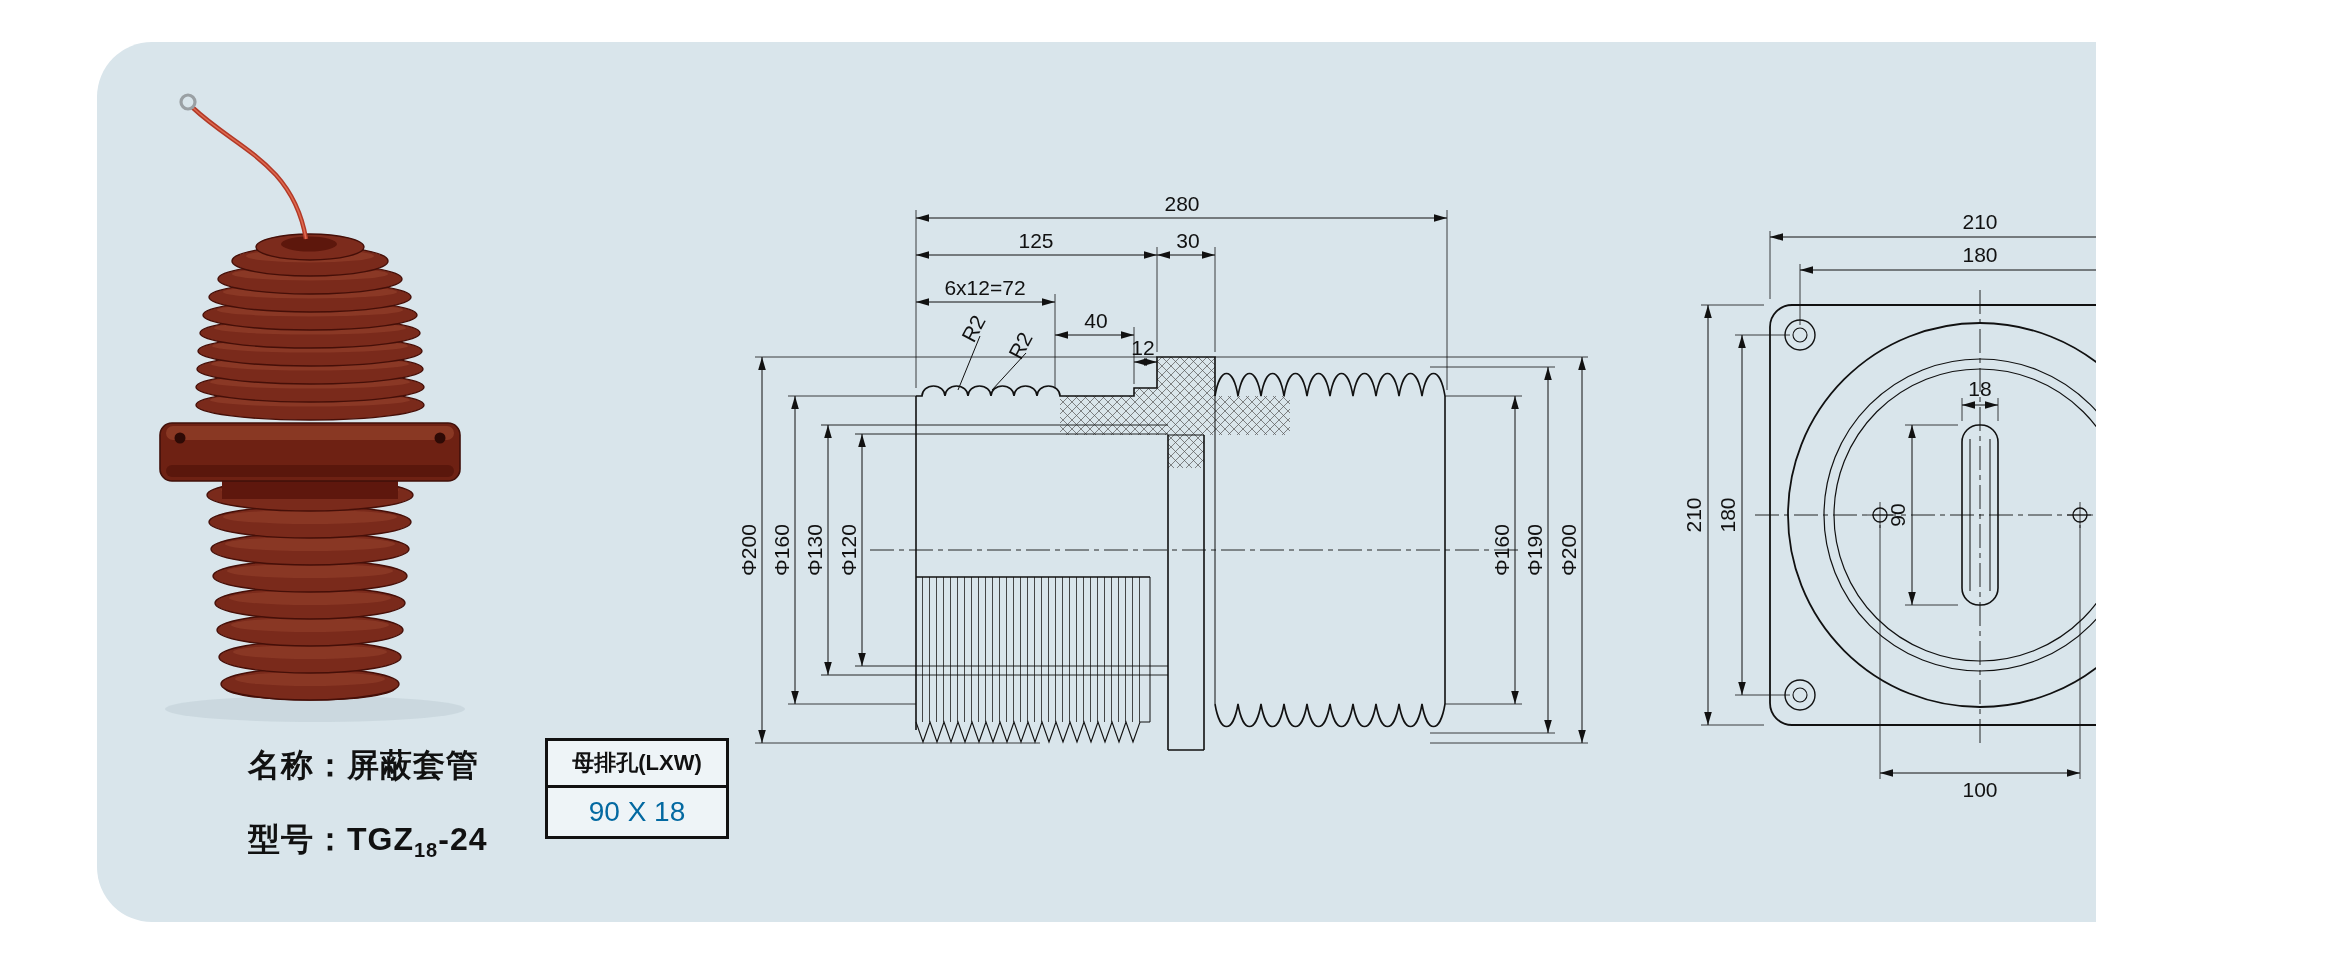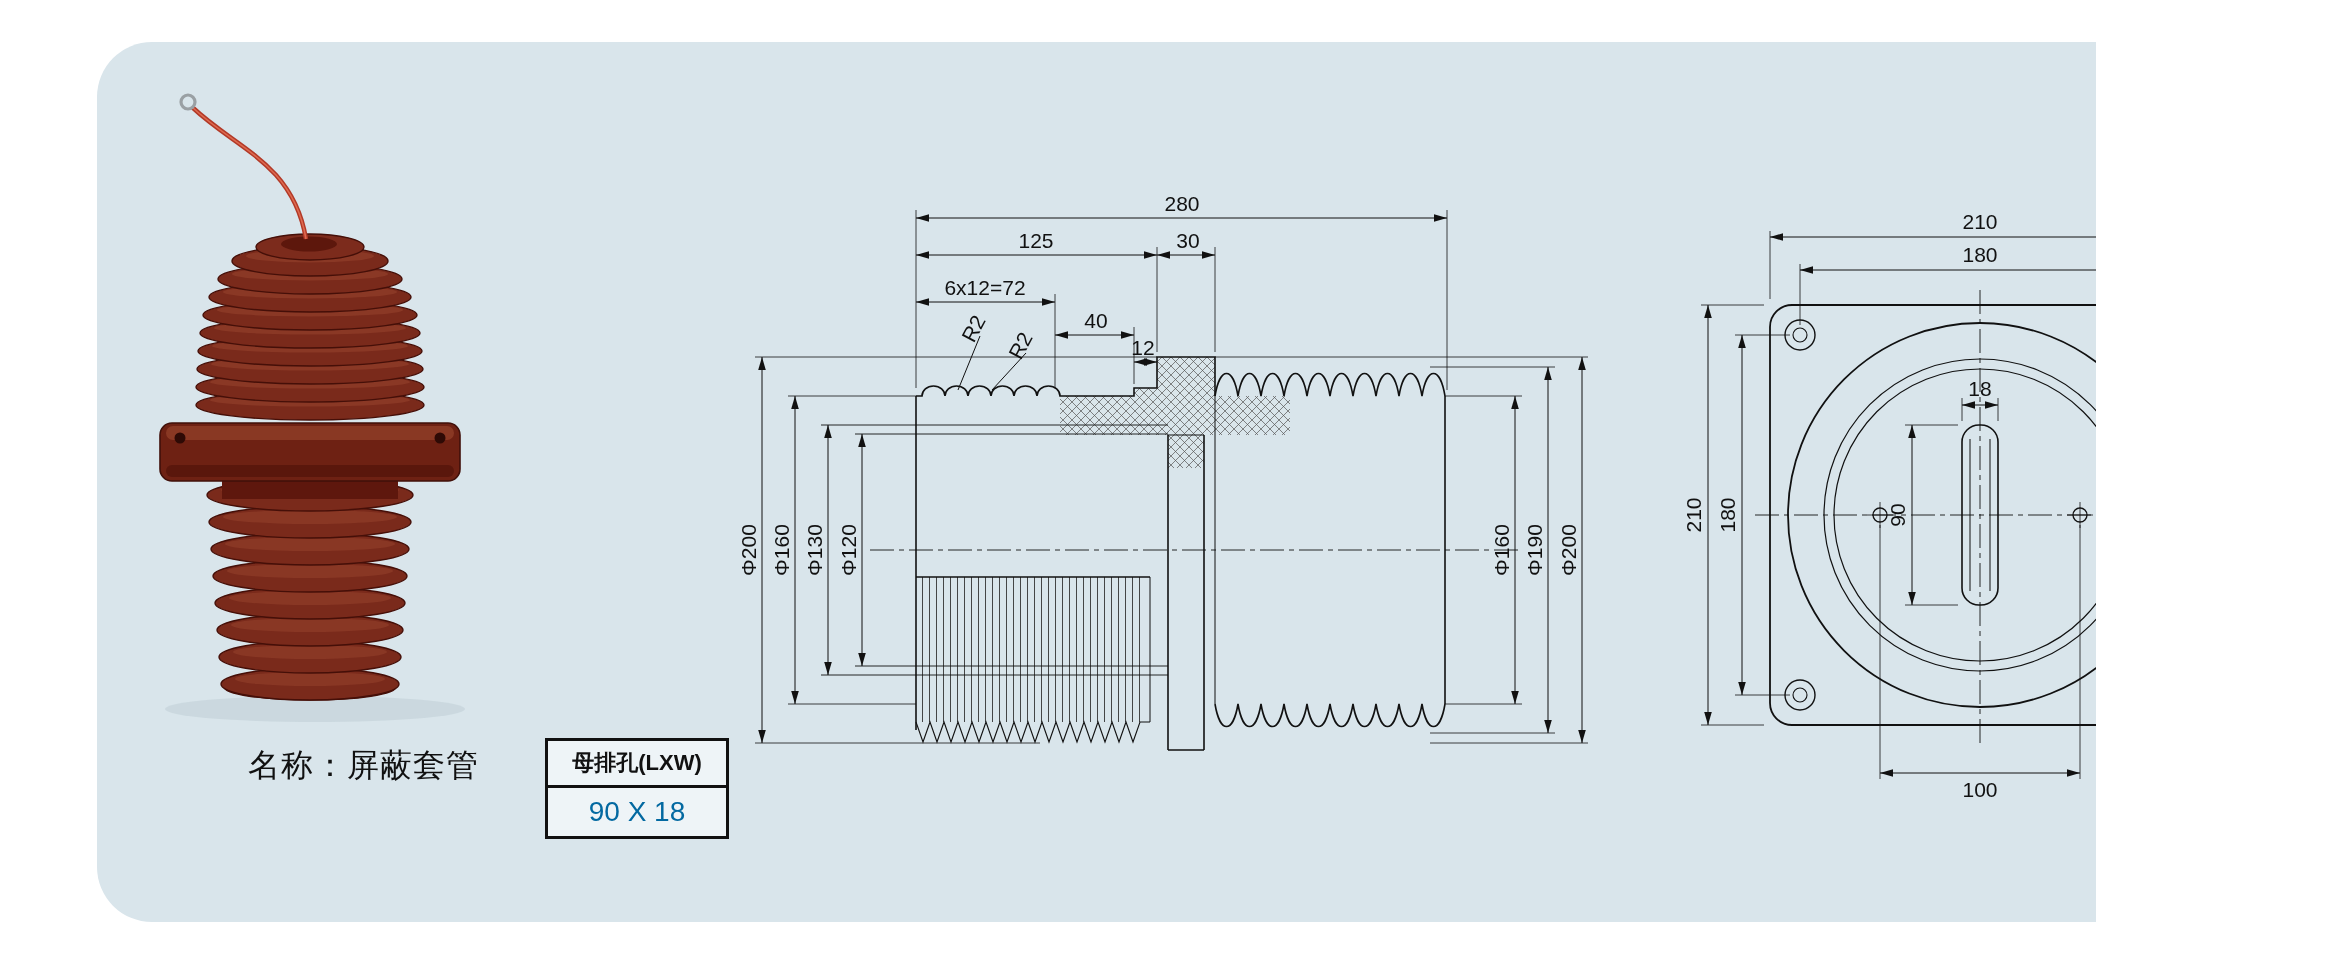--- a/index.html
+++ b/index.html
@@ -1,21 +1,21 @@
 <!DOCTYPE html>
 <html><head>
 <meta charset="utf-8">
 <style>
   html,body{margin:0;padding:0;background:#ffffff;}
   .page{position:relative;width:2096px;height:963px;background:#ffffff;overflow:hidden;
         font-family:"Liberation Sans",sans-serif;}
   .panel{position:absolute;left:97px;top:42px;width:2138px;height:880px;border-radius:55px;
          background:#d9e5eb;}
   svg{position:absolute;overflow:visible;}
-  .caption-name,.caption-model{position:absolute;font-weight:400;font-size:32px;color:#111;
+  .caption-name,.caption-model{position:absolute;font-weight:700;font-size:32px;color:#111;
          letter-spacing:1px;font-family:"Liberation Sans",sans-serif;}
   .caption-model .sub{font-size:20px;vertical-align:-7px;}
   .spec-table{position:absolute;width:178px;border:3px solid #111;background:#eef4f7;}
   .spec-header{height:44px;line-height:44px;text-align:center;font-weight:700;font-size:22px;
          color:#111;border-bottom:3px solid #111;}
   .spec-value{height:48px;line-height:48px;text-align:center;font-weight:400;font-size:28px;color:#0369a1;}
   text{font-family:"Liberation Sans",sans-serif;}
 </style>
 </head>
 <body>
@@ -260,18 +260,21 @@
       <text x="65" y="320" transform="rotate(-90 65 320)">180</text>
       <text x="310" y="602">100</text>
       <text x="310" y="201">18</text>
       <text x="235" y="320" transform="rotate(-90 235 320)">90</text>
     </g>
   </svg>
 
   <div class="caption-name" style="left:248px;top:744px;">
     <span>名称：屏蔽套管</span>
   </div>
+  <div class="caption-model" style="left:248px;top:818px;">
+    <span>型号：</span><span>TGZ</span><span class="sub">18</span><span>-24</span>
+  </div>
 
   <div class="spec-table" style="left:545px;top:738px;">
     <div class="spec-header">母排孔(LXW)</div>
     <div class="spec-value">90 X 18</div>
   </div>
 </div>
 
 </body></html>

